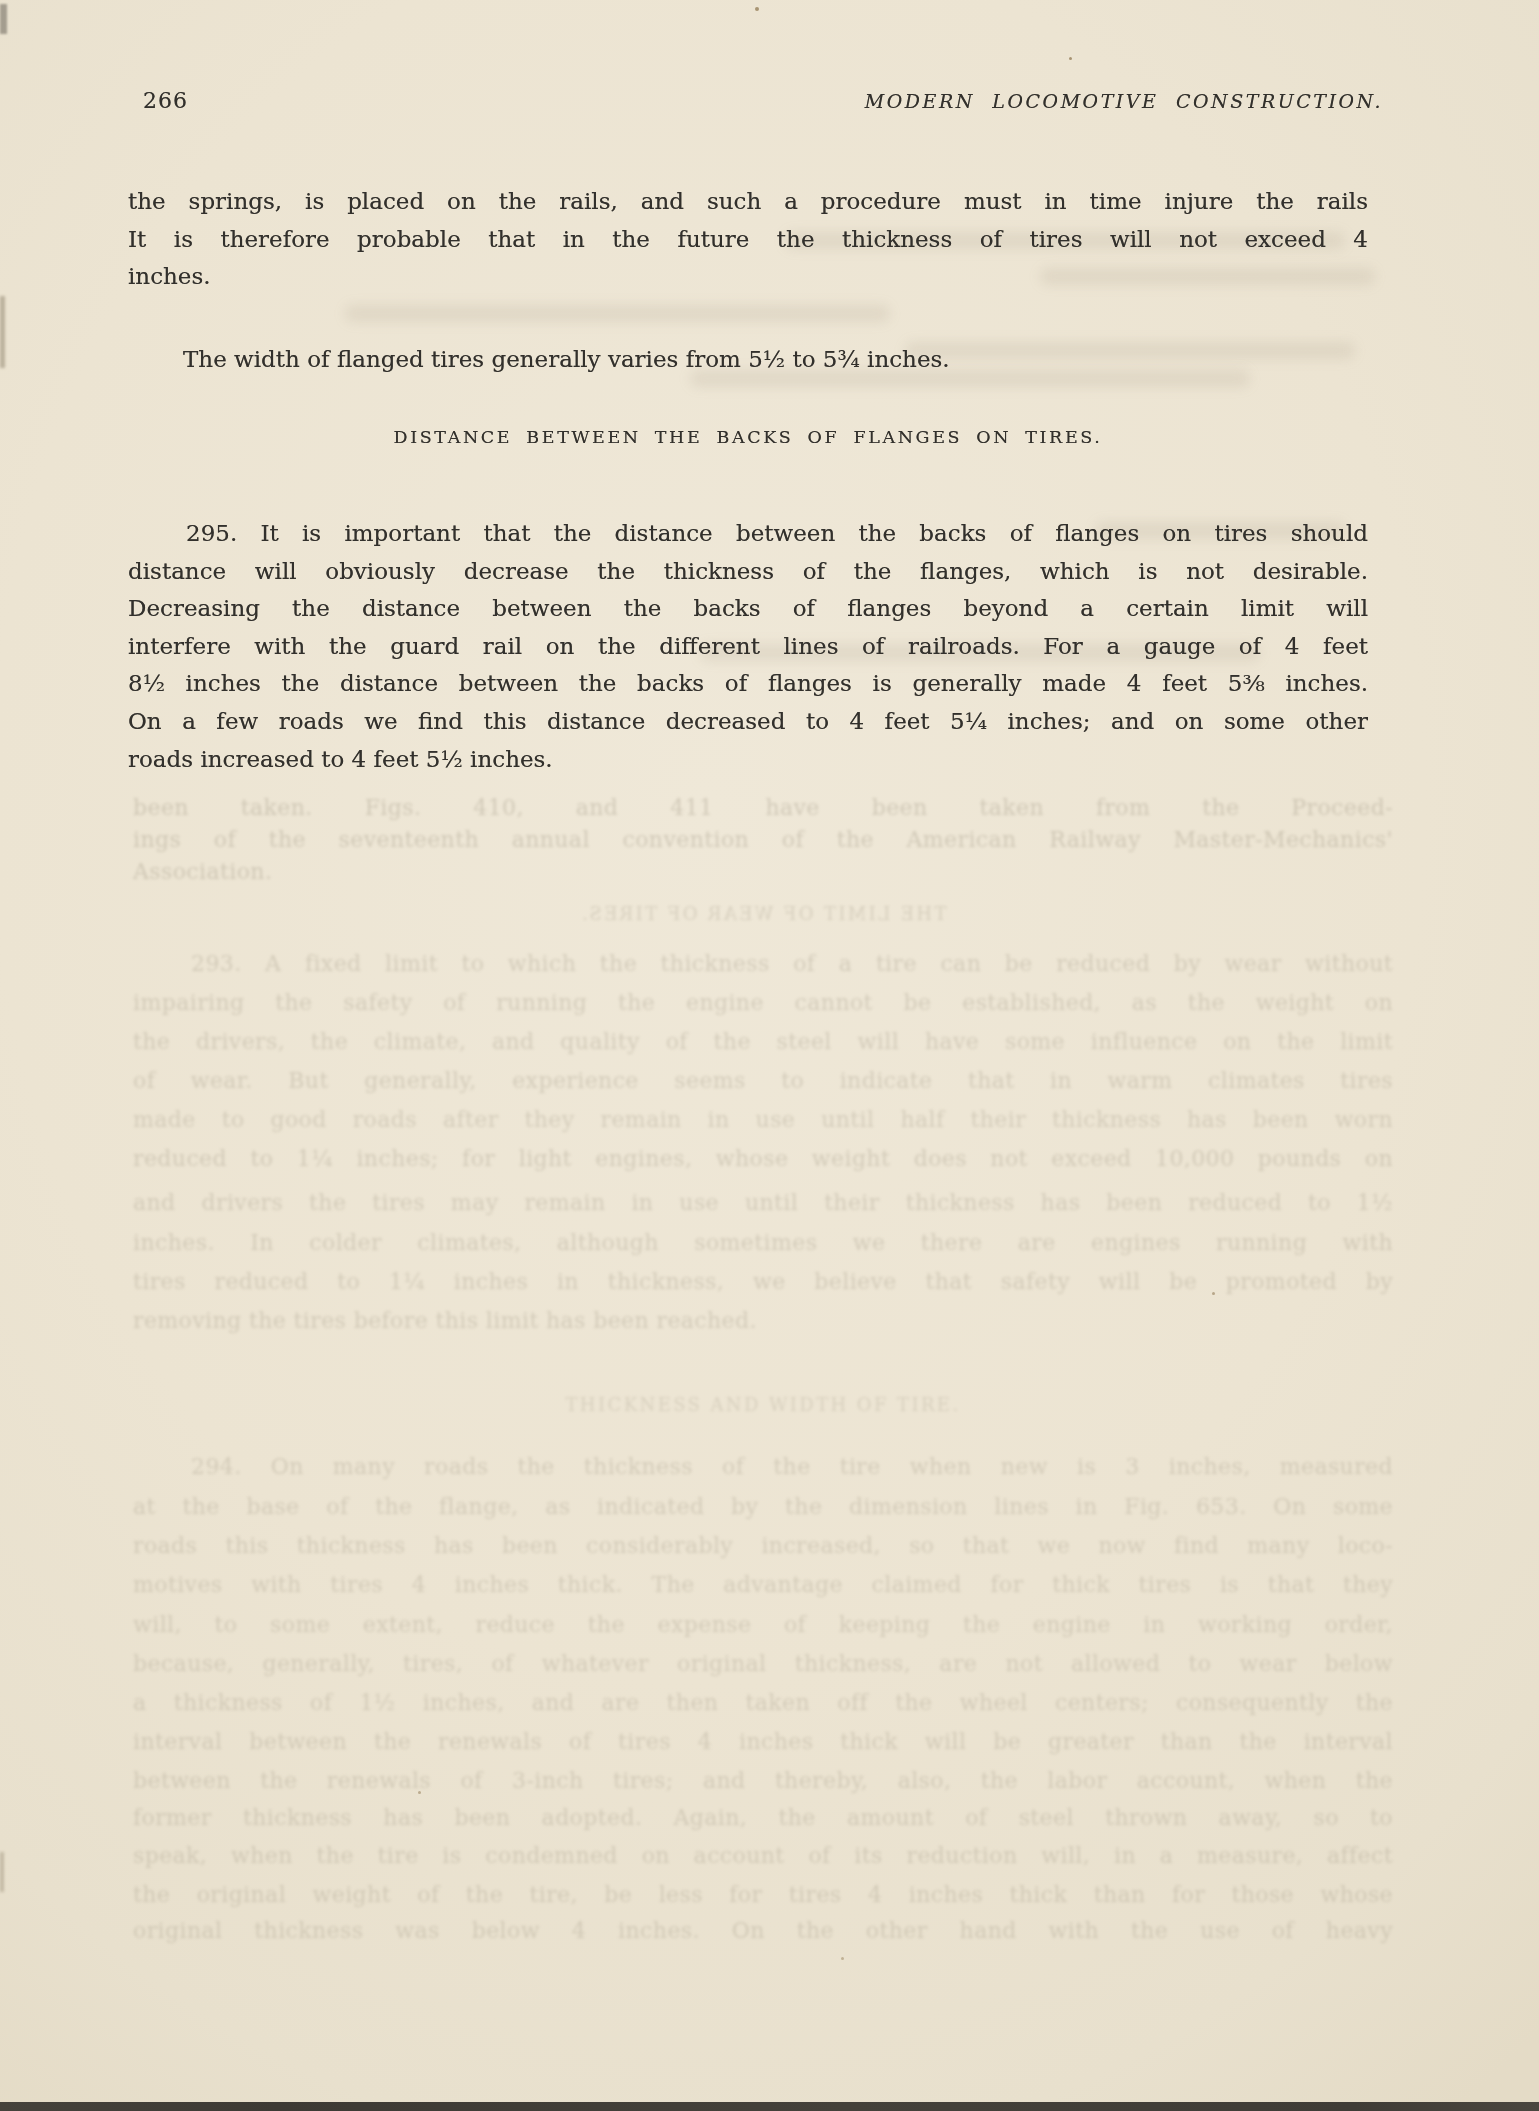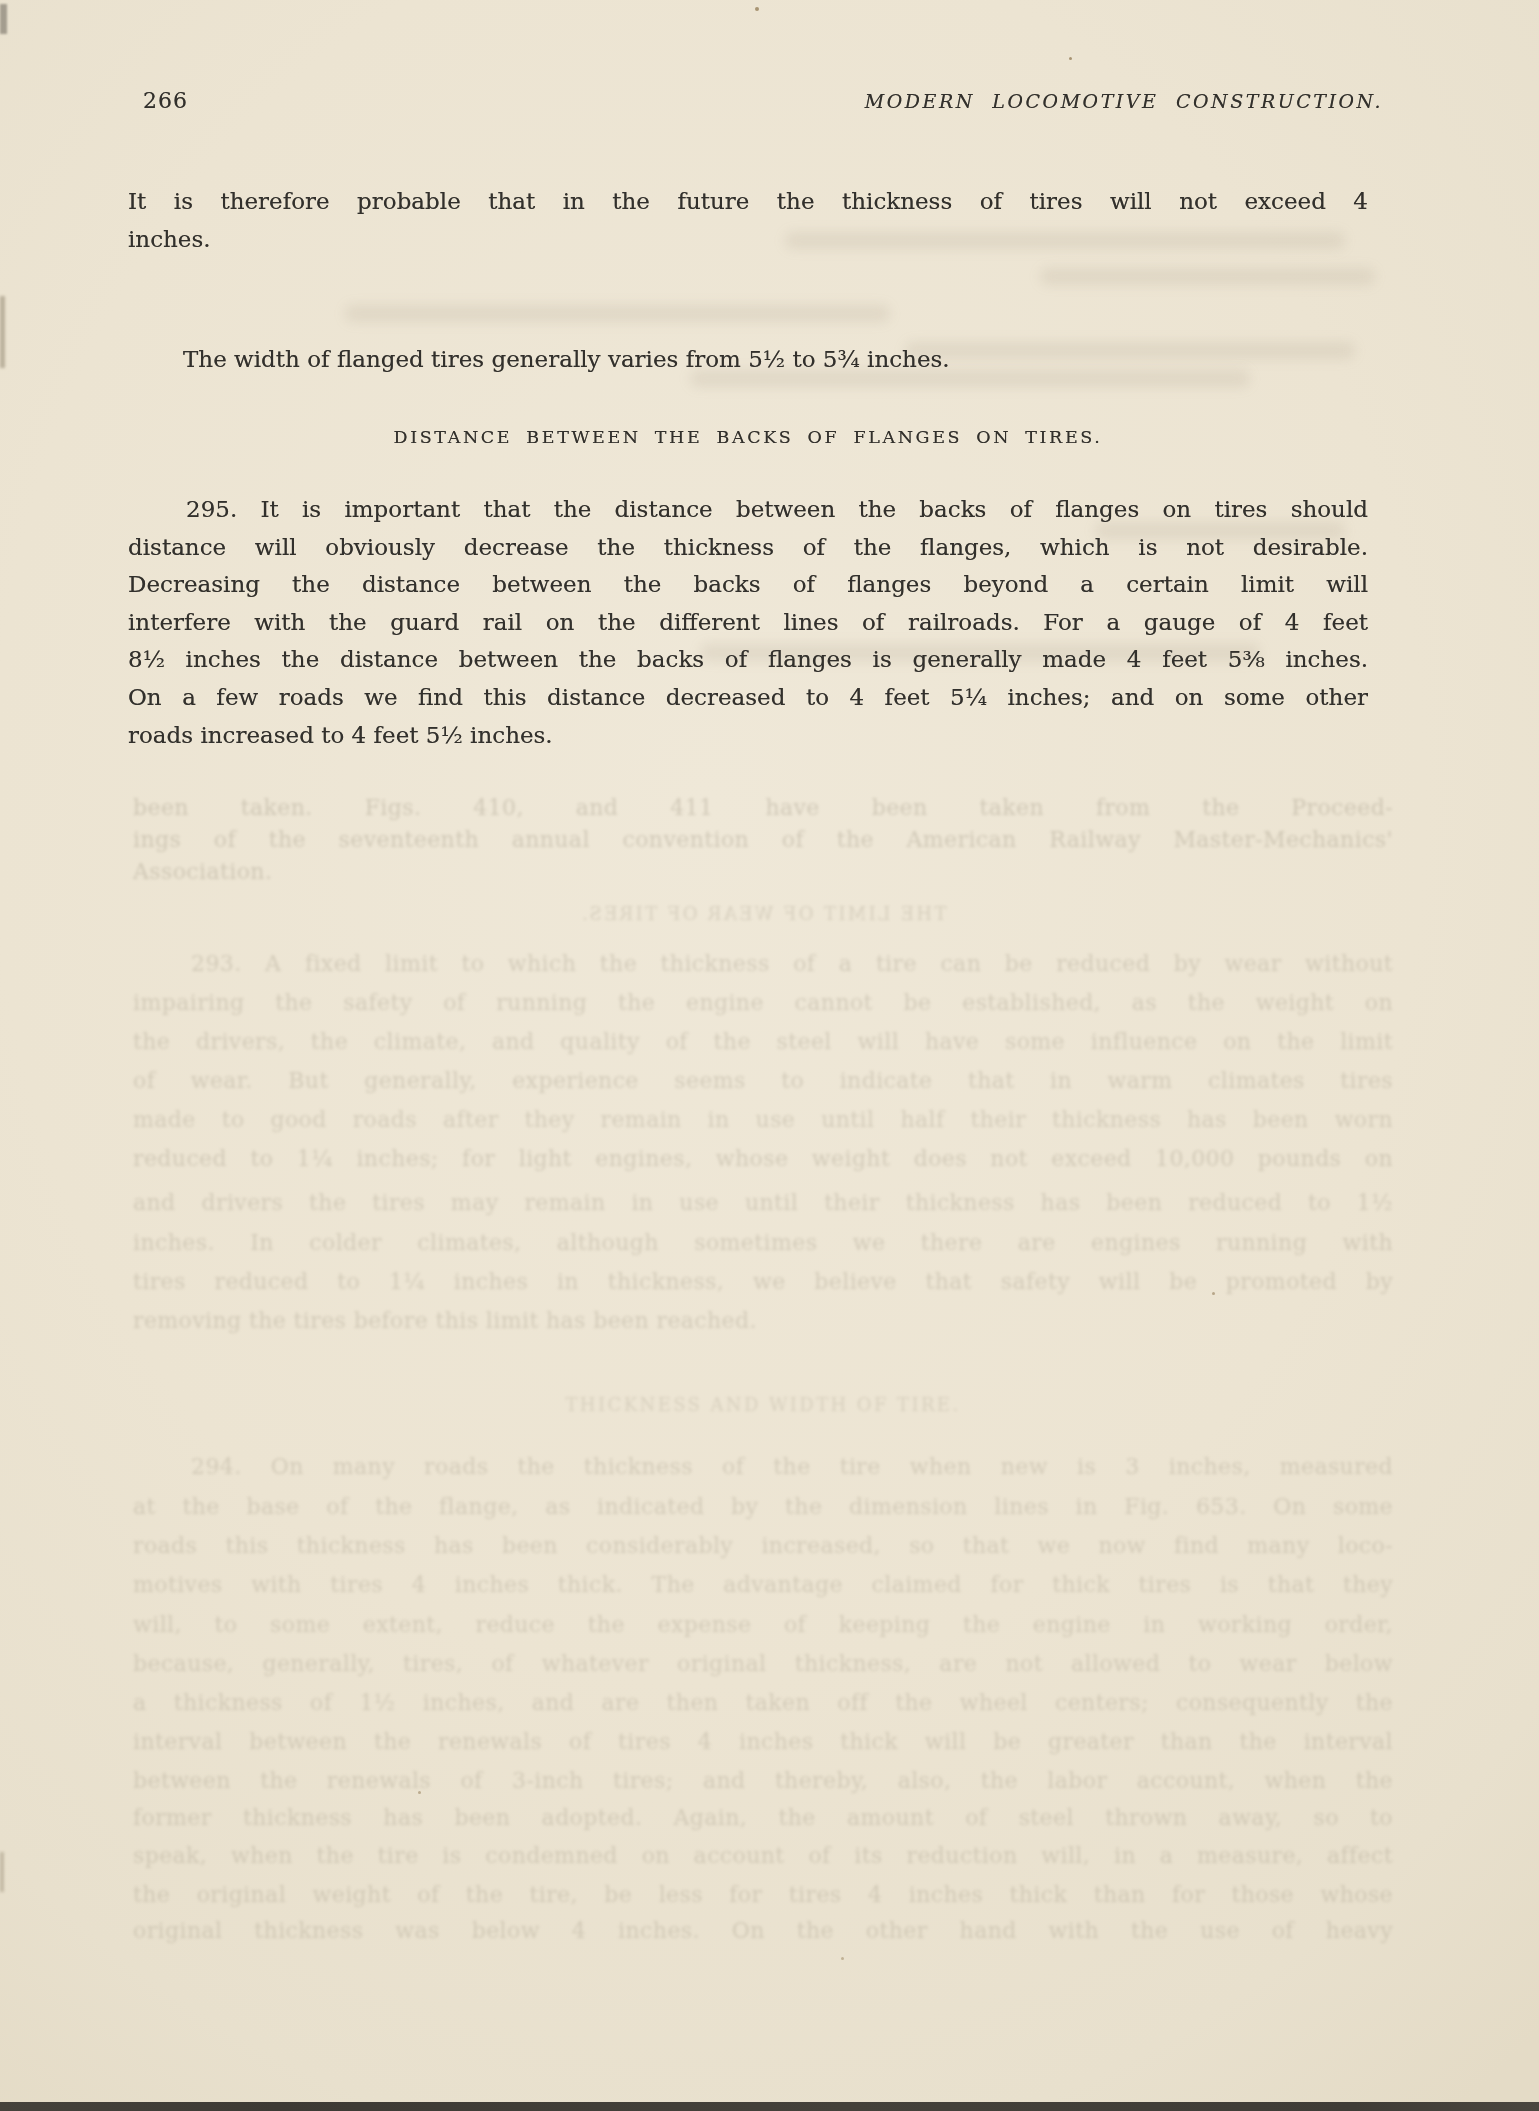--- a/index.html
+++ b/index.html
@@ -15,21 +15,21 @@
   }
   
   .textblock{position:absolute;left:128px;width:1240px;z-index:3;}
   .tline{
     height:37.6px;line-height:37.6px;
     font-size:23px;white-space:normal;
     text-align:justify;text-align-last:justify;
     text-shadow:0 0 .6px rgba(50,48,44,.55);
   }
   .tline.lastline{text-align-last:left;}
-  .tline.findent{padding-left:58px;}
+  .tline.findent{padding-left:58px;margin-top:24px;}
   #header-row{position:absolute;left:143px;top:88px;width:1240px;height:32px;z-index:3;}
   #page-number{
     position:absolute;left:0;top:0;
     font-size:22px;letter-spacing:1px;
     text-shadow:0 0 .6px rgba(50,48,44,.55);
   }
   #running-title{
     position:absolute;left:0;right:0;top:2px;
     text-align:right;font-style:italic;
     font-size:19px;letter-spacing:2.5px;word-spacing:9px;
@@ -122,20 +122,21 @@
       <div class="ghost-line" style="top: 1880px; left: 133px; width: 1260px; opacity: 0.26;">the original weight of the tire, be less for tires 4 inches thick than for those whose</div>
       <div class="ghost-line" style="top: 1916px; left: 133px; width: 1260px; opacity: 0.26;">original thickness was below 4 inches.  On the other hand with the use of heavy</div>
     </div>
 
   <div id="header-row">
     <span id="page-number">266</span>
     <span id="running-title">MODERN LOCOMOTIVE CONSTRUCTION.</span>
   </div>
 
   <div id="para-1" class="textblock">
+      <div class="tline">the springs, is placed on the rails, and such a procedure must in time injure the rails</div>
       <div class="tline">It is therefore probable that in the future the thickness of tires will not exceed 4</div>
       <div class="tline lastline">inches.</div>
     </div>
 
   <div id="width-sentence">The width of flanged tires generally varies from 5½ to 5¾ inches.</div>
 
   <div id="section-heading">DISTANCE BETWEEN THE BACKS OF FLANGES ON TIRES.</div>
 
   <div id="para-295" class="textblock">
       <div class="tline findent">295. It is important that the distance between the backs of flanges on tires should</div>

